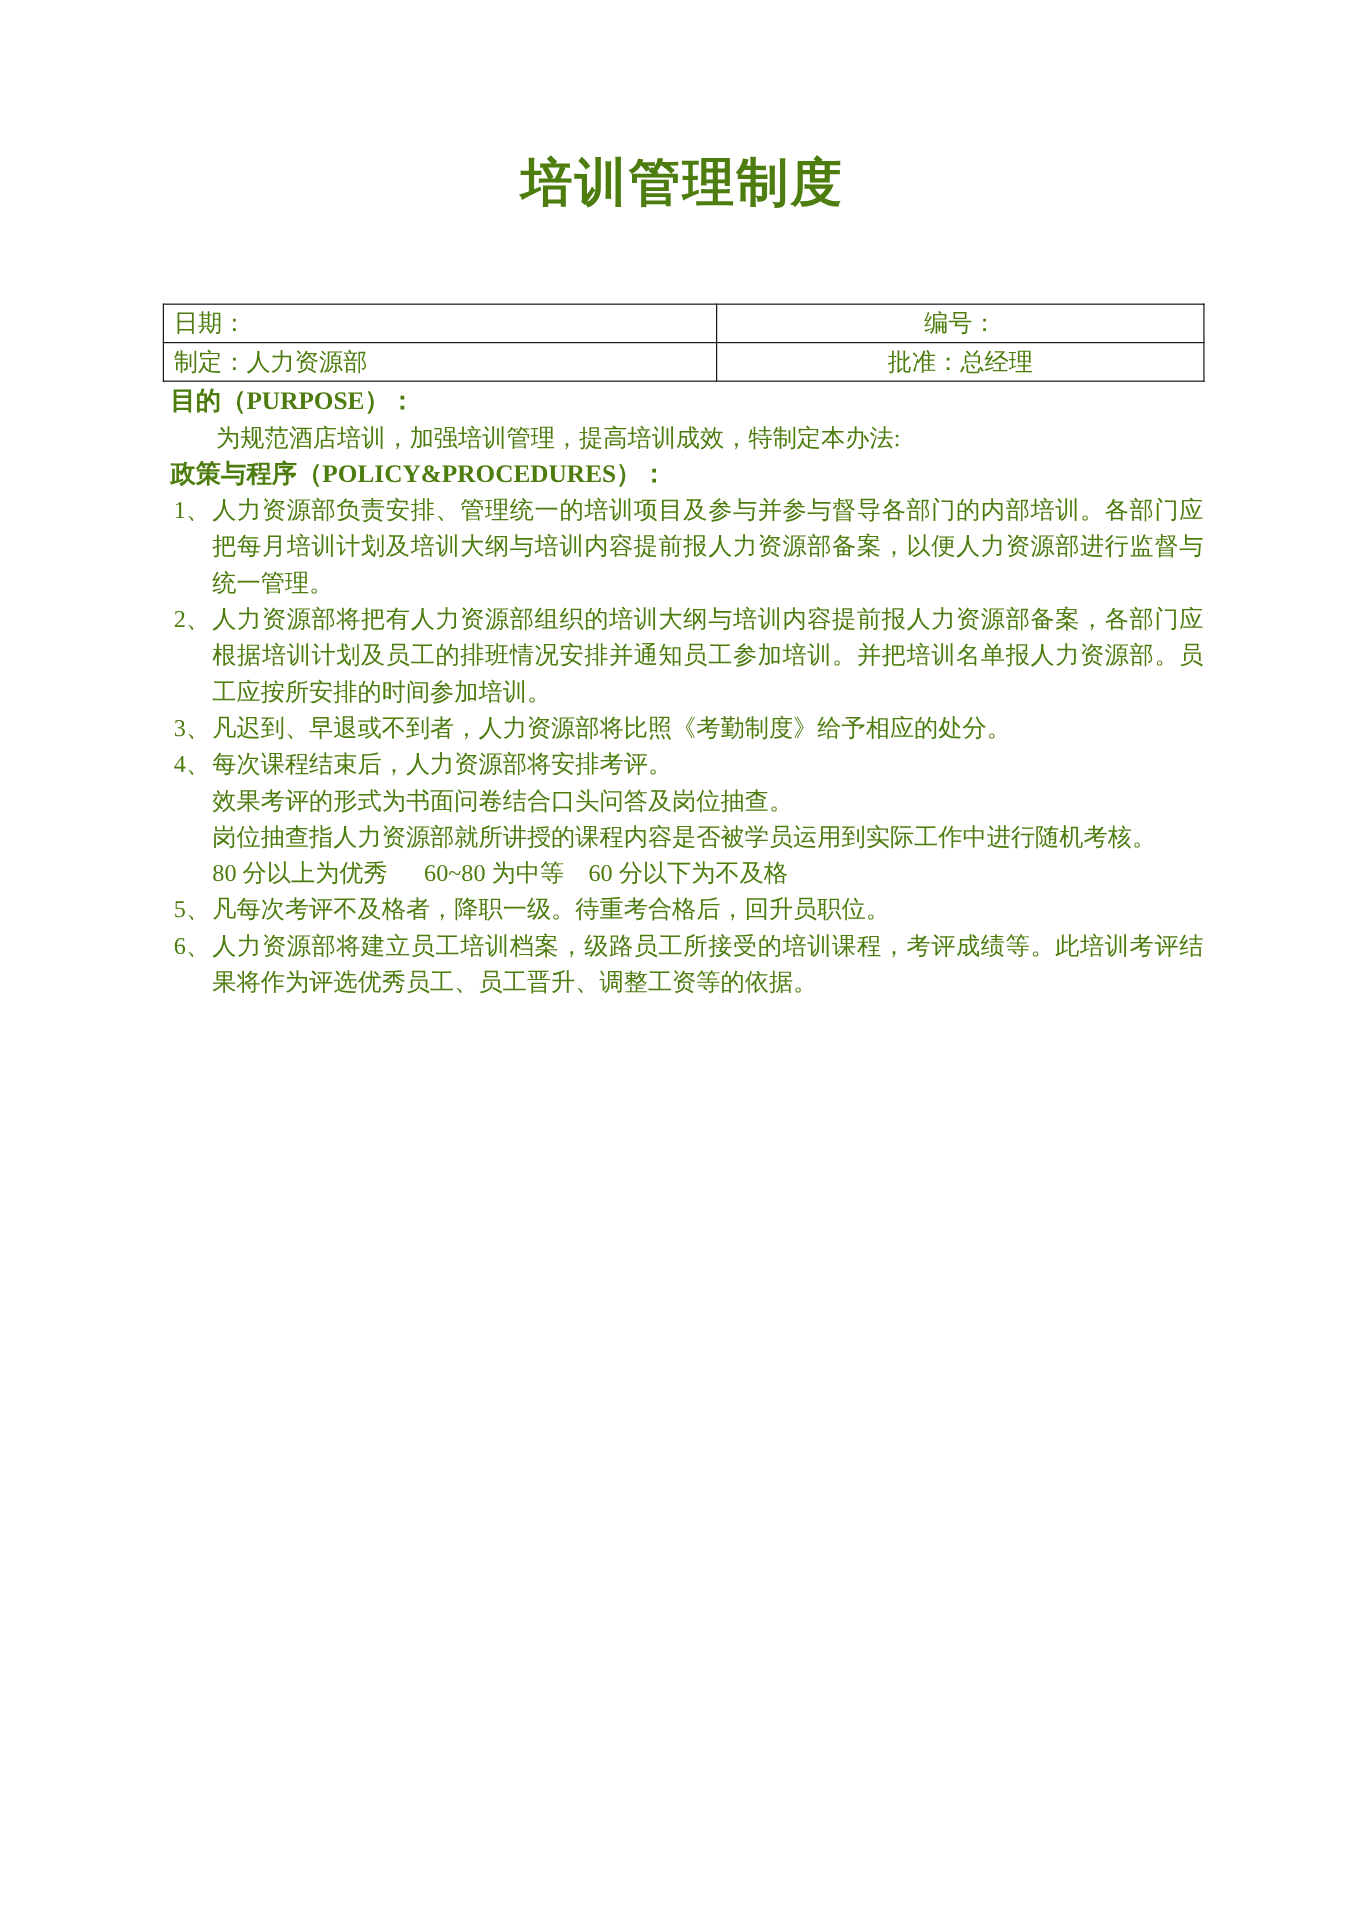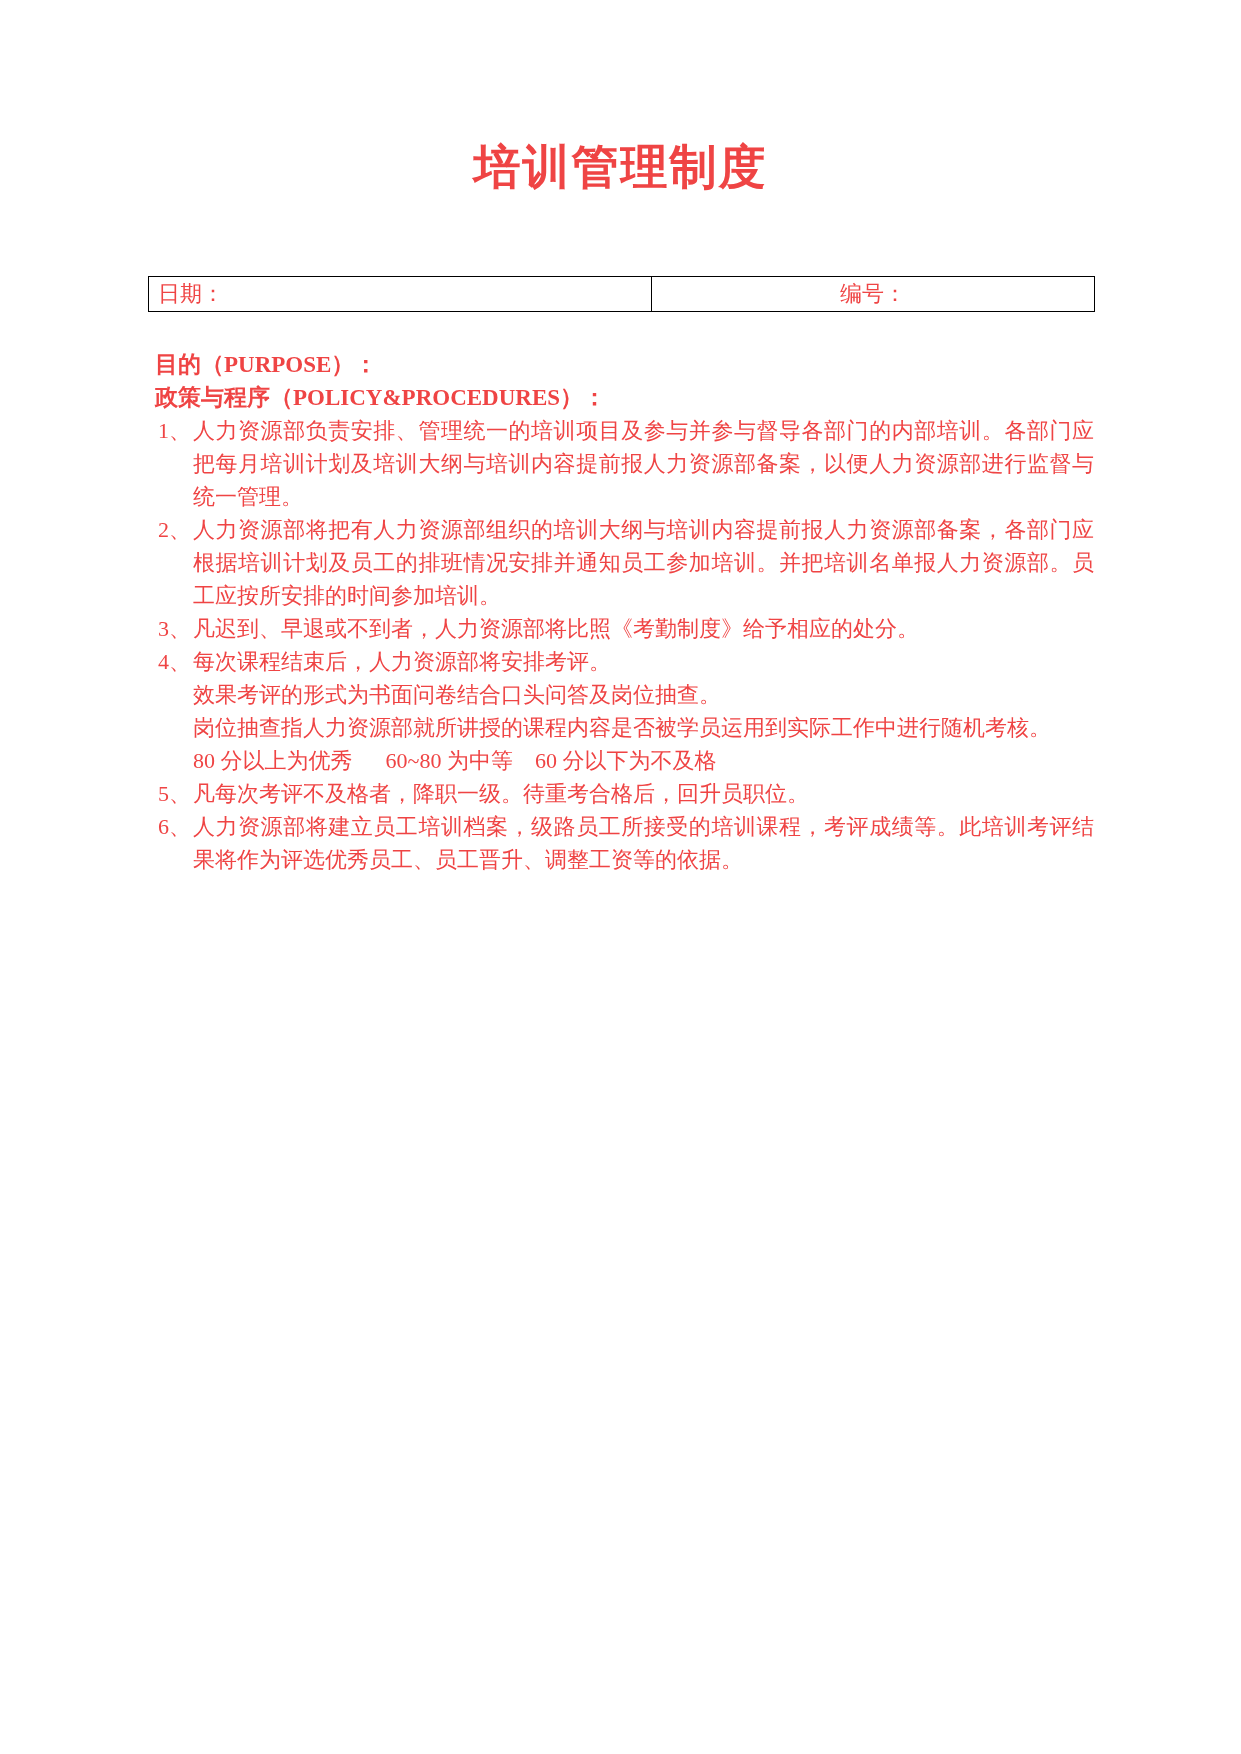--- a/index.html
+++ b/index.html
@@ -2,21 +2,21 @@
 <html><head>
 <meta charset="utf-8">
 <style>
   * { margin: 0; padding: 0; box-sizing: border-box; }
   html, body { background: #ffffff; }
   .page {
     position: relative;
     width: 1241px;
     height: 1754px;
     background: #ffffff;
-    color: #ef4444;
+    color: #4d7c0f;
     font-family: "Liberation Serif", "DejaVu Serif", serif;
     overflow: hidden;
   }
   .doc-title {
     position: absolute;
     top: 138px;
     left: 0;
     width: 100%;
     text-align: center;
     font-size: 47px;
@@ -85,25 +85,30 @@
 <div class="page">
 
   <h1 class="doc-title">培训管理制度</h1>
 
   <table class="info-table">
     <tbody>
         <tr>
       <td class="col-left">日期：</td>
       <td class="col-right">编号：</td>
     </tr>
+    <tr>
+      <td class="col-left">制定：人力资源部</td>
+      <td class="col-right">批准：总经理</td>
+    </tr>
   </tbody>
     </table>
 
   <div class="content">
     <div class="sec-heading">目的（PURPOSE）：</div>
+    <p class="purpose-text">为规范酒店培训，加强培训管理，提高培训成效，特制定本办法:</p>
     <div class="sec-heading">政策与程序（POLICY&amp;PROCEDURES）：</div>
     <div id="policy-list">
         <div class="policy-item">
           <div class="item-num">1、</div>
           <div class="item-body">
             <p>人力资源部负责安排、管理统一的培训项目及参与并参与督导各部门的内部培训。各部门应把每月培训计划及培训大纲与培训内容提前报人力资源部备案，以便人力资源部进行监督与统一管理。</p>
           </div>
         </div>
         <div class="policy-item">
           <div class="item-num">2、</div>

